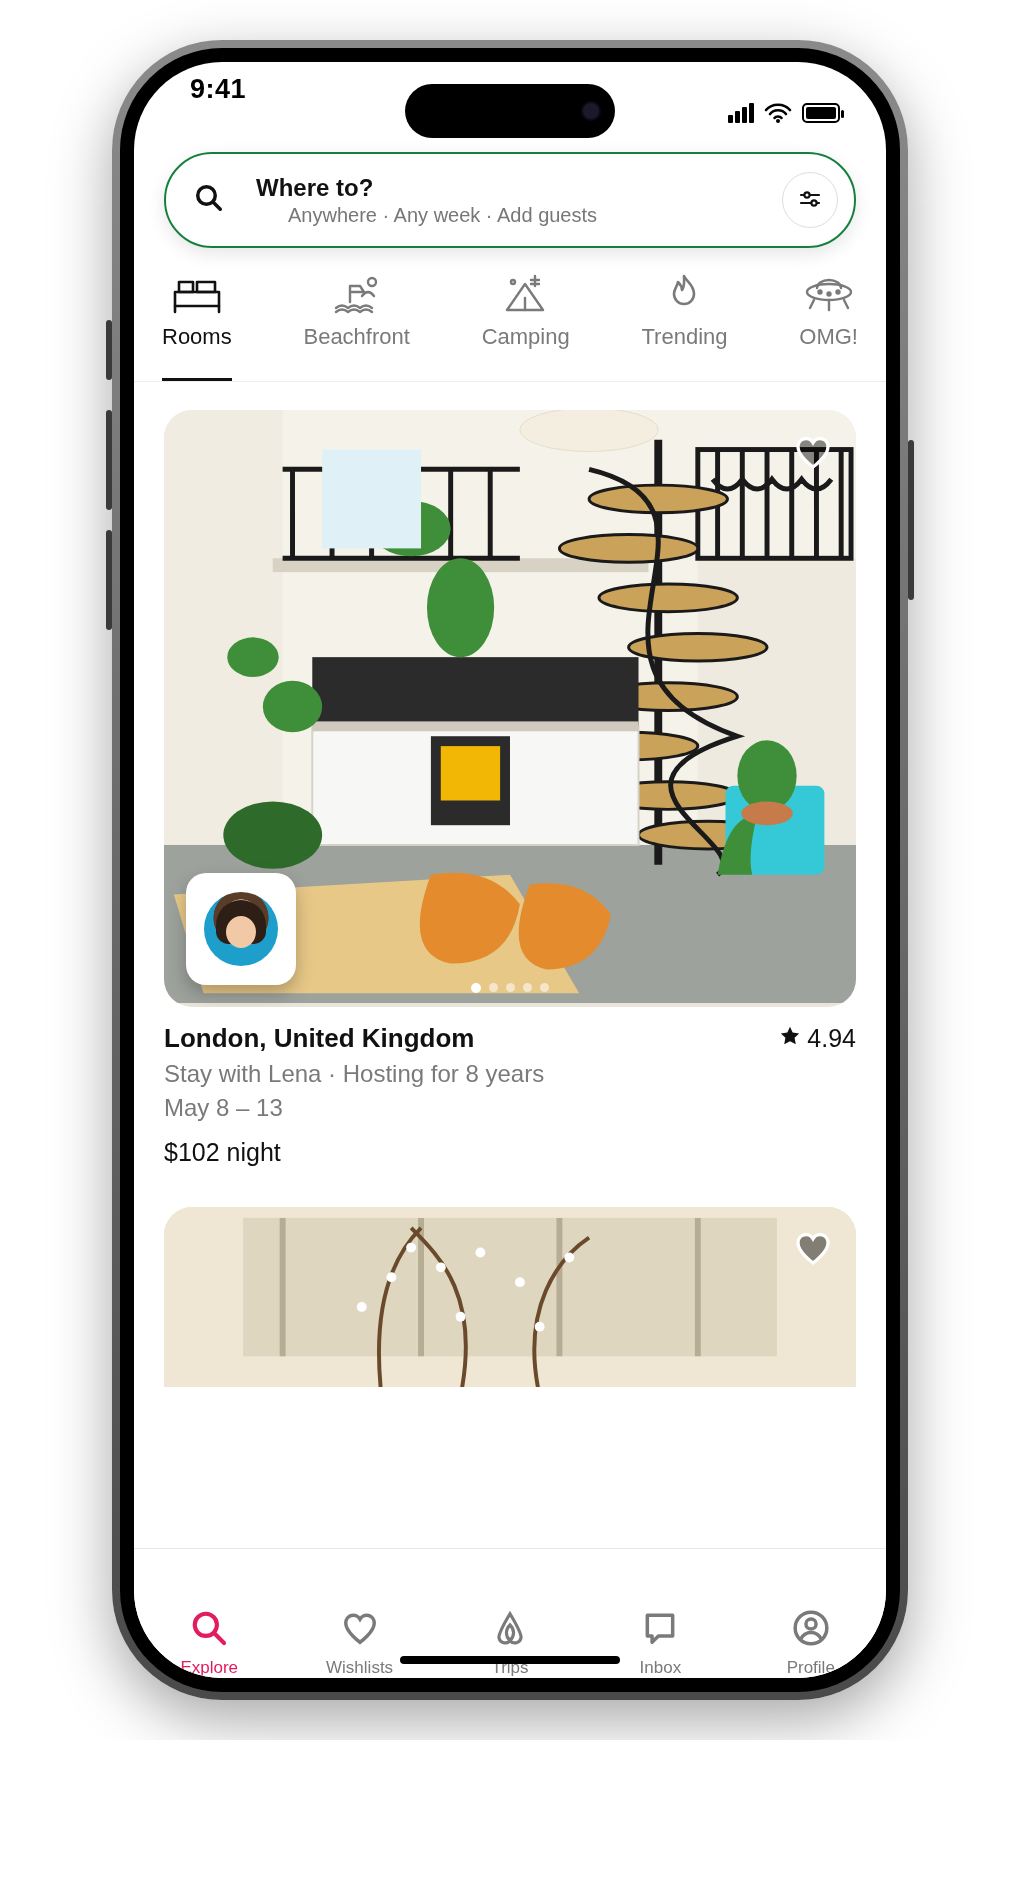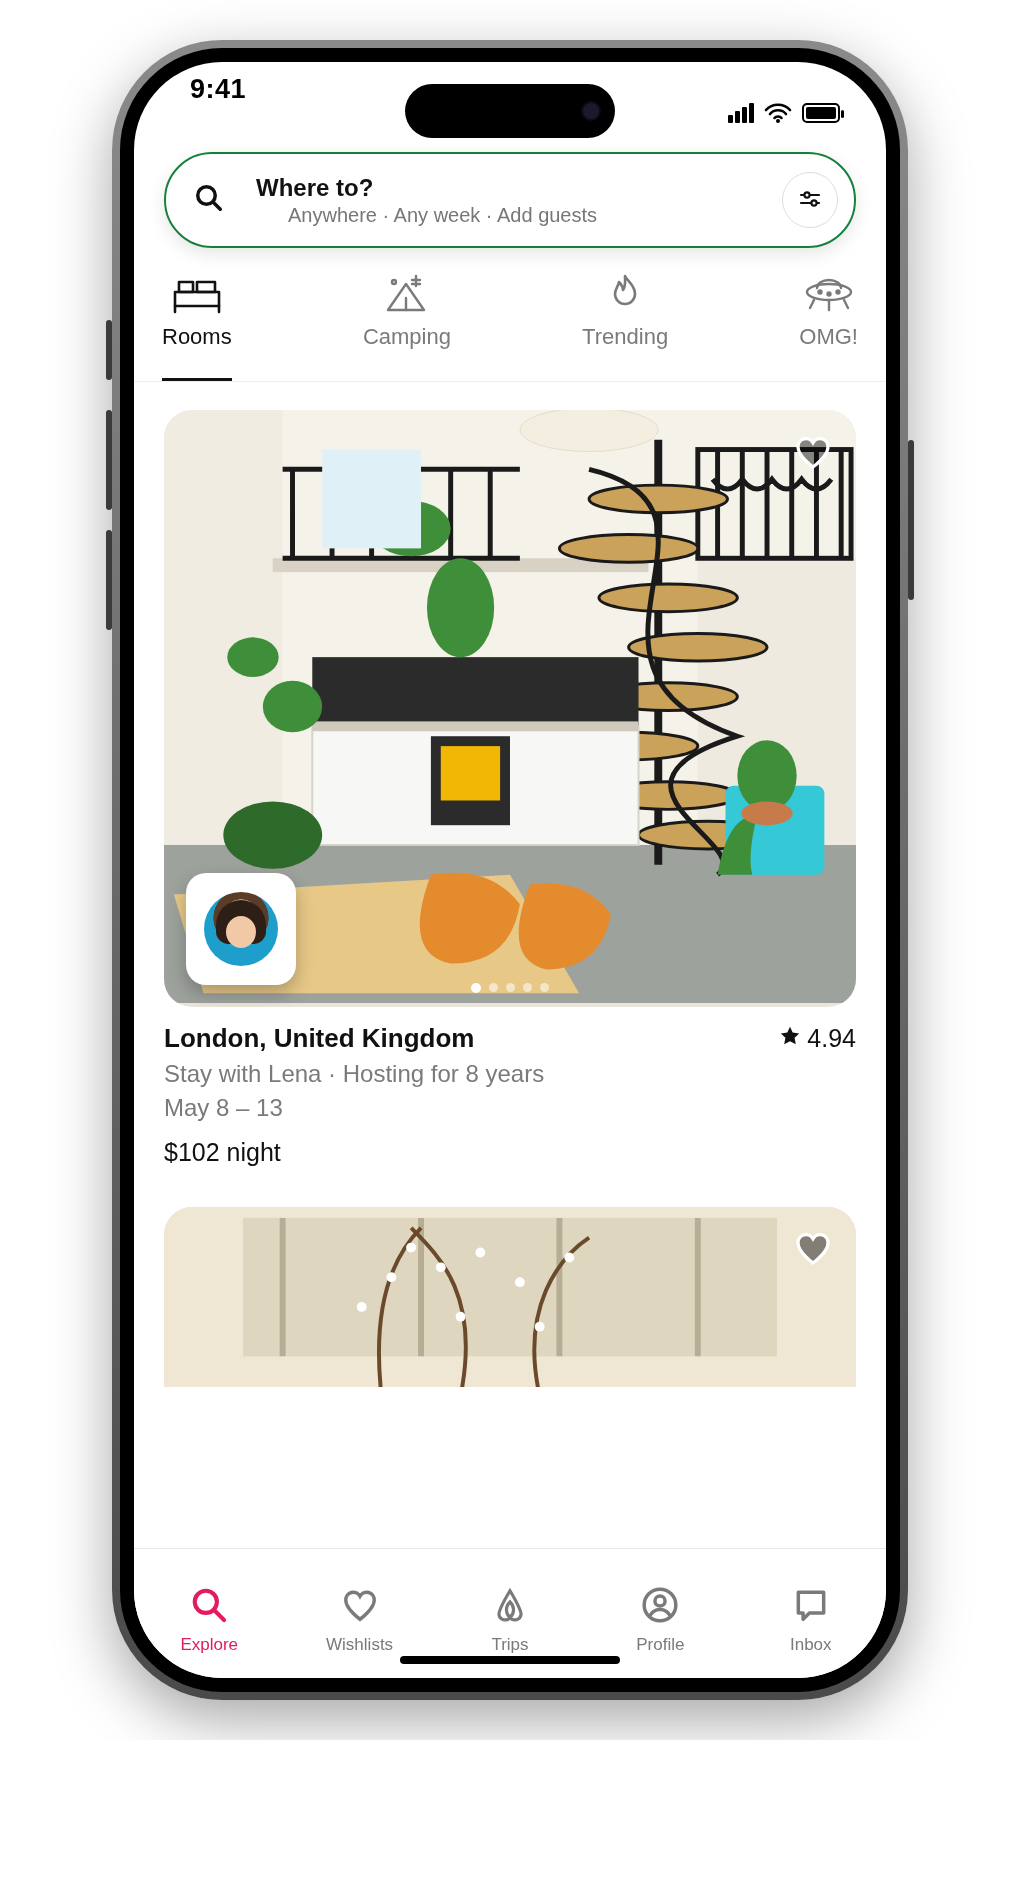--- a/index.html
+++ b/index.html
@@ -170,21 +170,21 @@
   
   .peek {
     height:180px; border-radius:28px 28px 0 0;
     background: linear-gradient(180deg,#efe6d6 0%, #e5dcc9 100%);
     position:relative; overflow:hidden; margin-top:40px;
   }
   
   .navbar {
     height:130px;
     border-top:1px solid #e8e8e8;
-    display:flex; justify-content:space-around; align-items:center;
+    display:flex; justify-content:space-around; align-items:flex-end;
     padding-top:14px;
     background:#fff;
   }
   .nav-item {
     display:flex; flex-direction:column; align-items:center; gap:6px;
     color:#7a7a7a; font-size:17px; cursor:pointer;
     width:20%;
   }
   .nav-item svg { stroke:#7a7a7a;}
   .nav-item.active { color:#e31c5f;}
@@ -259,20 +259,32 @@
       <div class="cat active">
         <span class="ic">
           <svg width="52" height="40" viewBox="0 0 52 40" fill="none" stroke-width="2.6" stroke-linecap="round" stroke-linejoin="round">
                 <rect x="4" y="18" width="44" height="14"></rect>
                 <path d="M4 32 v6 M48 32 v6"></path>
                 <rect x="8" y="8" width="14" height="10"></rect>
                 <rect x="26" y="8" width="18" height="10"></rect>
               </svg>
         </span>
         <span>Rooms</span>
+      </div>
+      <div class="cat">
+        <span class="ic">
+          <svg width="50" height="40" viewBox="0 0 50 40" fill="none" stroke-width="2.4" stroke-linecap="round" stroke-linejoin="round">
+                <path d="M4 34 q6 -5 12 0 q6 -5 12 0 q6 -5 12 0"></path>
+                <path d="M4 38 q6 -5 12 0 q6 -5 12 0 q6 -5 12 0"></path>
+                <path d="M18 28 v-10 h14 l-4 -6 h-10 z"></path>
+                <circle cx="40" cy="8" r="4"></circle>
+                <path d="M30 22 q6 -8 12 0"></path>
+              </svg>
+        </span>
+        <span>Beachfront</span>
       </div>
       <div class="cat">
         <span class="ic">
           <svg width="50" height="40" viewBox="0 0 50 40" fill="none" stroke-width="2.4" stroke-linecap="round" stroke-linejoin="round">
                 <path d="M6 36 L24 10 L42 36 Z"></path>
                 <path d="M24 36 v-12"></path>
                 <path d="M34 2 v10 M30 6 h8 M30 10 h8"></path>
                 <circle cx="12" cy="8" r="2"></circle>
               </svg>
         </span>
@@ -482,35 +494,35 @@
         <span>
           <svg width="38" height="38" viewBox="0 0 24 24" fill="none" stroke-width="2">
                 <path d="M12 3 C9 8 5 15 5 18 a4 4 0 0 0 7 2 a4 4 0 0 0 7 -2 C19 15 15 8 12 3 Z"></path>
                 <path d="M12 20 c-3 -3 -3 -7 0 -10 c3 3 3 7 0 10 Z"></path>
               </svg>
         </span>
         <span>Trips</span>
       </div>
       <div class="nav-item">
         <span>
+          <svg width="38" height="38" viewBox="0 0 24 24" fill="none" stroke-width="2.2" stroke-linejoin="round">
+                <path d="M4 4 h16 v13 h-9 l-4 4 v-4 h-3 Z"></path>
+              </svg>
+        </span>
+        <span>Inbox</span>
+      </div>
+      <div class="nav-item">
+        <span>
           <svg width="38" height="38" viewBox="0 0 24 24" fill="none" stroke-width="2.2">
                 <circle cx="12" cy="12" r="10"></circle>
                 <circle cx="12" cy="9.5" r="3.2"></circle>
                 <path d="M5.5 19 c1.5 -3 4 -4.2 6.5 -4.2 s5 1.2 6.5 4.2"></path>
               </svg>
         </span>
         <span>Profile</span>
       </div>
-      <div class="nav-item">
-        <span>
-          <svg width="38" height="38" viewBox="0 0 24 24" fill="none" stroke-width="2.2" stroke-linejoin="round">
-                <path d="M4 4 h16 v13 h-9 l-4 4 v-4 h-3 Z"></path>
-              </svg>
-        </span>
-        <span>Inbox</span>
-      </div>
     </div>
 
     <div class="home-ind"></div>
 
   </div>
     </div>
 </div>
 
 </body></html>

